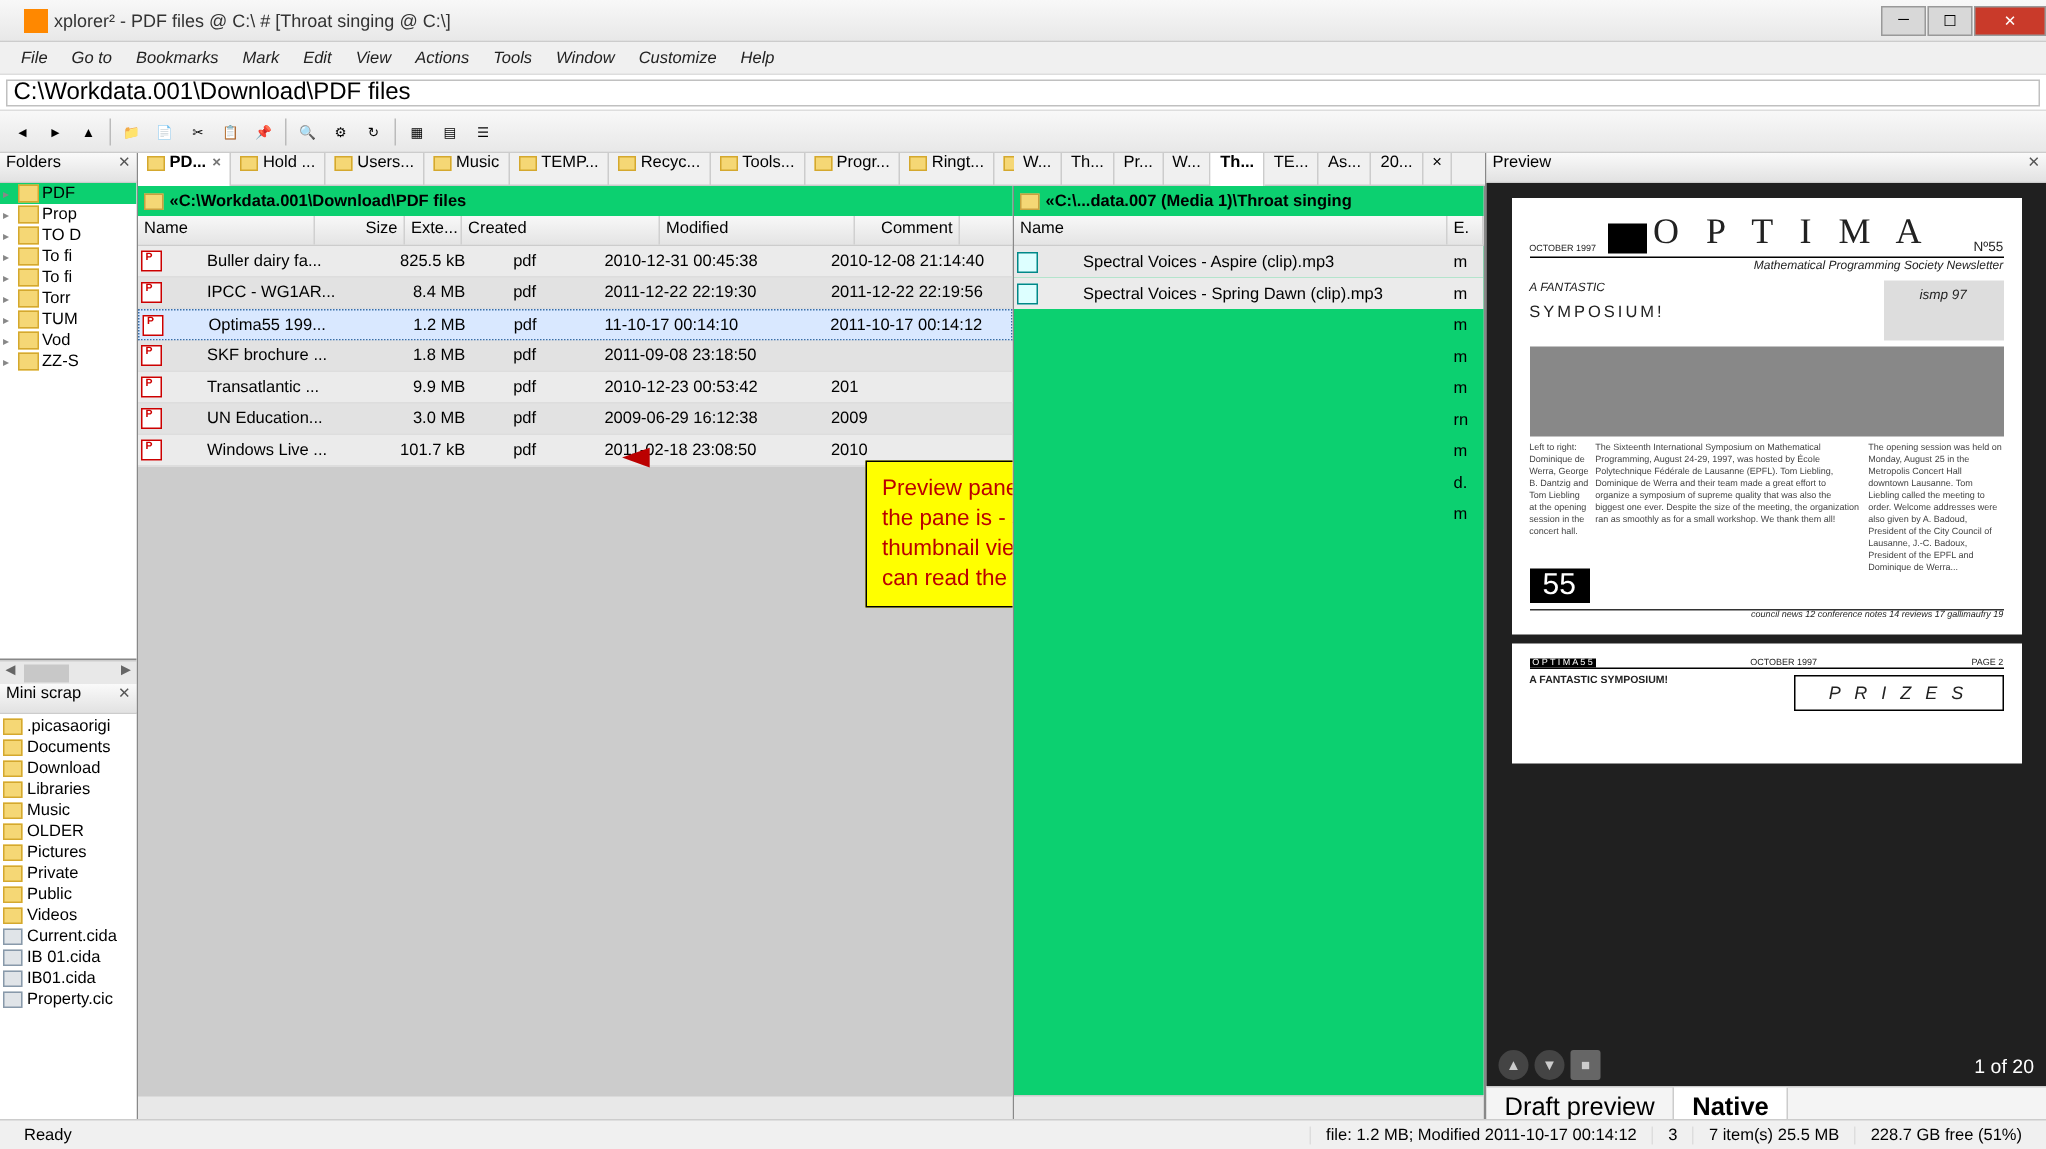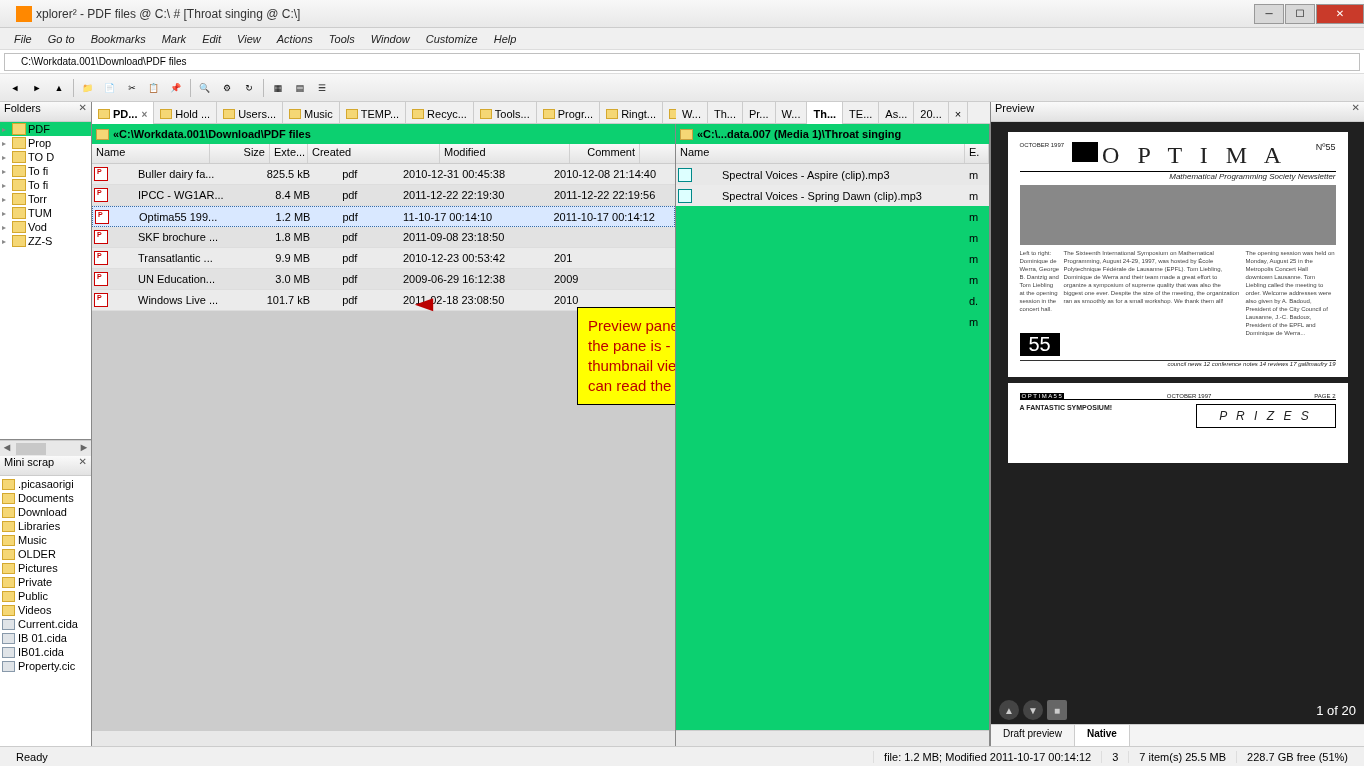--- a/index.html
+++ b/index.html
@@ -14,21 +14,21 @@
 .titlebar .win-btn.close { background: #c93a2a; color: #fff; width: 48px; }
 .titlebar .win-btn.max { background: #d8d8d8; }
 .titlebar .win-btn.min { background: #d8d8d8; }
 
 
 .menubar { height: 22px; background: #f0f0f0; display: flex; align-items: center; padding-left: 6px; border-bottom: 1px solid #ddd; }
 .menubar .menu-item { padding: 2px 8px; color: #222; cursor: default; font-style: italic; }
 
 
 .addressbar { height: 24px; display: flex; align-items: center; border-bottom: 1px solid #ddd; padding: 0 4px; }
-.addressbar input { flex: 1; height: 18px; border: 1px solid #c0c0c0; padding: 0 16px; font-size: 10px; }
+.addressbar input { flex: 1; height: 18px; border: 1px solid #c0c0c0; padding: 0 4px; font-size: 16px; }
 
 
 .toolbar { height: 28px; background: linear-gradient(to bottom, #f8f8f8, #e8e8e8); display: flex; align-items: center; border-bottom: 1px solid #ccc; padding: 0 4px; overflow: hidden; }
 .tool-btn { width: 20px; height: 20px; margin: 0 1px; border: 1px solid transparent; display: flex; align-items: center; justify-content: center; font-size: 9px; }
 .tool-sep { width: 1px; height: 18px; background: #bbb; margin: 0 3px; }
 
 
 .main { position: absolute; top: 102px; left: 0; right: 0; bottom: 20px; display: flex; }
 .left-panel { width: 92px; display: flex; flex-direction: column; border-right: 1px solid #888; }
 .folders-header, .miniscrap-header, .preview-header { height: 20px; background: linear-gradient(to bottom,#fafafa,#e2e2e2); border-bottom: 1px solid #ccc; display: flex; padding: 0 4px; font-size: 11px; }
@@ -44,21 +44,21 @@
 
 .miniscrap { height: 270px; overflow: hidden; background: #fff; }
 .miniscrap-list { padding: 1px 0; }
 .ms-item { display: flex; align-items: center; padding: 1px 2px; font-size: 11px; white-space: nowrap; }
 .ms-ico { width: 13px; height: 11px; background: #f5d775; border: 1px solid #d4a82e; margin-right: 3px; flex-shrink: 0; }
 .ms-ico.file { background: #e0e4e8; border-color: #8899aa; }
 
 
 .center { flex: 1; display: flex; flex-direction: column; }
 .tab-row { height: 22px; background: #f0f0f0; display: flex; align-items: stretch; border-bottom: 1px solid #ccc; }
-.tab { padding: 12px 6px; border-right: 1px solid #ccc; font-size: 11px; display: flex; align-items: center; cursor: default; white-space: nowrap; }
+.tab { padding: 12px 6px; border-right: 1px solid #ccc; font-size: 11px; display: flex; align-items: flex-end; cursor: default; white-space: nowrap; }
 .tab.active { background: #fff; font-weight: bold; border-bottom: 1px solid #fff; margin-bottom: -1px; }
 .tab .close-x { margin-left: 4px; color: #777; font-size: 10px; }
 .tab .ico { width: 12px; height: 10px; background: #f5d775; border: 1px solid #d4a82e; margin-right: 3px; }
 
 .dual { flex: 1; display: flex; }
 .pane { display: flex; flex-direction: column; border-right: 1px solid #888; }
 .pane.left-pane { width: 584px; }
 .pane.right-pane { flex: 1; }
 .pane-header { height: 20px; background: #0cd070; color: #000; display: flex; align-items: center; padding: 0 4px; font-size: 11px; font-weight: bold; }
 .pane-header .h-ico { width: 13px; height: 11px; margin-right: 4px; background: #f5d775; border: 1px solid #c9a040; }
@@ -89,21 +89,21 @@
 .pdf-page .optima-logo { font-family: Georgia, serif; font-size: 24px; letter-spacing: 6px; font-weight: normal; }
 .pdf-page .sub { font-style: italic; font-size: 8px; }
 .pdf-page .sym-title { font-size: 11px; letter-spacing: 2px; margin: 6px 0; }
 .pdf-page .body-text { font-size: 6px; line-height: 8px; color: #444; }
 .pdf-page .photo-box { width: 100%; height: 60px; background: #888; margin: 4px 0; }
 .pdf-page2 { height: 80px; }
 .preview-controls { height: 28px; background: #202020; display: flex; align-items: center; padding: 0 8px; color: #ccc; }
 .pc-btn { width: 20px; height: 20px; border-radius: 10px; background: #444; margin-right: 4px; display: flex; align-items: center; justify-content: center; color: #ccc; font-size: 10px; }
 .pc-page { margin-left: auto; font-size: 13px; color: #fff; }
 .preview-tabs { height: 22px; background: #f4f4f4; display: flex; border-top: 1px solid #ccc; }
-.preview-tabs .ptab { padding: 3px 12px; font-size: 10px; border-right: 1px solid #ccc; }
+.preview-tabs .ptab { padding: 3px 12px; font-size: 17px; border-right: 1px solid #ccc; }
 .preview-tabs .ptab.active { background: #fff; font-weight: bold; }
 
 
 .statusbar { position: absolute; bottom: 0; left: 0; right: 0; height: 20px; background: #f0f0f0; border-top: 1px solid #ccc; display: flex; align-items: center; font-size: 11px; padding: 0 6px; }
 .statusbar .sb-cell { padding: 0 10px; border-left: 1px solid #ddd; }
 .statusbar .sb-cell:first-child { border: none; flex: 1; }
 
 
 .annotation-arrow { position: absolute; left: 321px; top: 127px; z-index: 100; color: #b00; font-size: 22px; transform: scaleX(1.4); }
 .annotation-box { position: absolute; left: 485px; top: 143px; width: 480px; background: #ffff00; border: 1px solid #000; padding: 8px 10px; z-index: 99; font-size: 15px; line-height: 20px; color: #b00; }
@@ -475,20 +475,24 @@
             <div class="file-row">
               <span class="cell r-col-name" style="flex:1"></span>
               <span class="cell r-col-e">m</span>
             </div>
             <div class="file-row">
               <span class="cell r-col-name" style="flex:1"></span>
               <span class="cell r-col-e">m</span>
             </div>
             <div class="file-row">
               <span class="cell r-col-name" style="flex:1"></span>
+              <span class="cell r-col-e">rn</span>
+            </div>
+            <div class="file-row">
+              <span class="cell r-col-name" style="flex:1"></span>
               <span class="cell r-col-e">m</span>
             </div>
             <div class="file-row">
               <span class="cell r-col-name" style="flex:1"></span>
               <span class="cell r-col-e">d.</span>
             </div>
             <div class="file-row">
               <span class="cell r-col-name" style="flex:1"></span>
               <span class="cell r-col-e">m</span>
             </div>
@@ -498,27 +502,34 @@
     </div>
   </div>
 
   <div class="preview-panel">
     <div class="preview-header">
       <span>Preview</span>
       <span class="panel-close">✕</span>
     </div>
     <div class="preview-body">
       <div class="pdf-page">
-        <div style="display:flex;align-items:flex-start;border-bottom:1px solid #000;padding-bottom:2px">
+        <div style="display:flex;align-items:flex-end;border-bottom:1px solid #000;padding-bottom:2px">
           <span style="font-size:6px">OCTOBER 1997</span>
           <span style="margin-left:8px;display:inline-block;width:26px;height:20px;background:#000"></span>
           <span class="optima-logo" style="margin-left:4px">O P T I M A</span>
           <span style="margin-left:auto;font-size:9px">Nº55</span>
         </div>
         <div class="sub" style="text-align:right">Mathematical Programming Society Newsletter</div>
+        <div style="display:flex;margin-top:6px">
+          <div style="flex:1">
+            <div style="font-size:8px;font-style:italic">A FANTASTIC</div>
+            <div class="sym-title">SYMPOSIUM!</div>
+          </div>
+          <div style="width:80px;height:40px;background:#ddd;font-size:9px;font-style:italic;text-align:center;padding-top:4px">ismp 97</div>
+        </div>
         <div class="photo-box"></div>
         <div style="display:flex">
           <div style="width:40px">
             <div class="body-text">Left to right: Dominique de Werra, George B. Dantzig and Tom Liebling at the opening session in the concert hall.</div>
             <div style="background:#000;color:#fff;font-size:20px;text-align:center;margin-top:20px">55</div>
           </div>
           <div style="flex:1;padding:0 4px" class="body-text">The Sixteenth International Symposium on Mathematical Programming, August 24-29, 1997, was hosted by École Polytechnique Fédérale de Lausanne (EPFL). Tom Liebling, Dominique de Werra and their team made a great effort to organize a symposium of supreme quality that was also the biggest one ever. Despite the size of the meeting, the organization ran as smoothly as for a small workshop. We thank them all!</div>
           <div style="width:90px" class="body-text">The opening session was held on Monday, August 25 in the Metropolis Concert Hall downtown Lausanne. Tom Liebling called the meeting to order. Welcome addresses were also given by A. Badoud, President of the City Council of Lausanne, J.-C. Badoux, President of the EPFL and Dominique de Werra...</div>
         </div>
         <div style="border-top:1px solid #333;margin-top:4px;font-size:6px;text-align:right;font-style:italic">council news 12    conference notes 14    reviews 17    gallimaufry 19</div>

